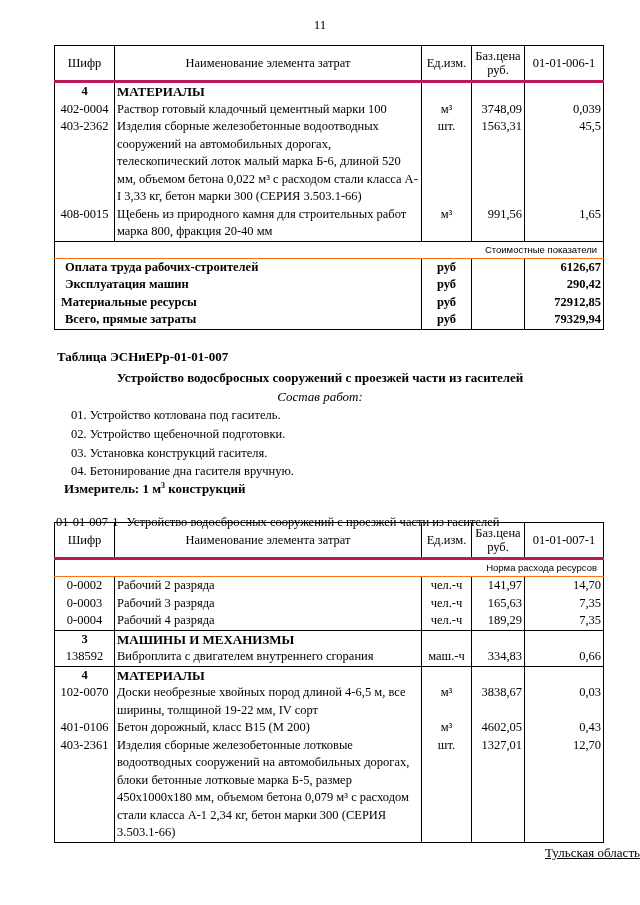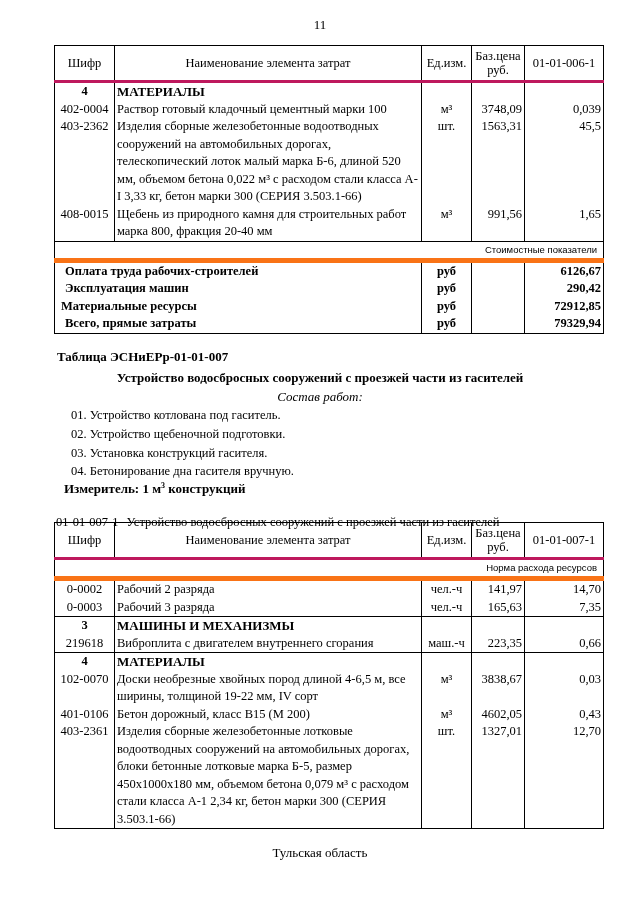--- a/index.html
+++ b/index.html
@@ -24,35 +24,35 @@
   }
   .c-code { width: 55px; text-align: center; }
   .c-name { width: 302px; text-align: left; }
   .c-unit { width: 45px; text-align: center; }
   .c-price { width: 48px; text-align: right; }
   .c-norm { text-align: right; }
   tr.group td { border-top: 1px solid #000; }
   tr.group td.c-code, tr.group td.c-name { font-weight: bold; }
   tr.group td.c-name { font-size: 13px; }
   tr.subhdr td {
-    border-top: 1px solid #000; border-bottom: 5px solid #f97316;
+    border-top: 1px solid #000; border-bottom: 1px solid #f97316;
     font-family: "Liberation Sans", "DejaVu Sans", sans-serif;
     font-size: 9.5px; text-align: right; line-height: 16px; padding-right: 6px;
   }
   tr.sum td { font-weight: bold; }
   tr.sum td.s-label { padding-left: 10px; border-right: 1px solid #000; }
   sup { font-size: 8px; vertical-align: super; line-height: 0; }
   .tbl-title { position: absolute; left: 57px; top: 349px; font-weight: bold; font-size: 13px; }
   .center-b { position: absolute; left: 0; width: 640px; text-align: center; font-weight: bold; font-size: 13px; }
   .center-i { position: absolute; left: 0; width: 640px; text-align: center; font-style: italic; font-size: 13px; }
   .work-item { position: absolute; left: 71px; font-size: 12.5px; }
   .measure { position: absolute; left: 64px; top: 481px; font-weight: bold; font-size: 13px; }
   .norm-line { position: absolute; left: 56px; top: 515px; font-size: 12.5px; }
   .norm-line .code { margin-right: 8px; }
-  .footer { position: absolute; left: 0; top: 845px; width: 640px; text-align: center; font-size: 13px; }
+  .footer { position: absolute; left: 0; top: 845px; width: 640px; text-align: right; font-size: 13px; text-decoration: underline; }
 </style>
 </head>
 <body>
 
 <div class="page-num">11</div>
 
 <table class="est" style="top:45px;">
   <tbody>
       <tr>
     <th class="c-code">Шифр</th>
@@ -148,32 +148,39 @@
     <td class="c-price">141,97</td>
     <td class="c-norm">14,70</td>
   </tr>
   <tr>
     <td class="c-code">0-0003</td>
     <td class="c-name">Рабочий 3 разряда</td>
     <td class="c-unit">чел.-ч</td>
     <td class="c-price">165,63</td>
     <td class="c-norm">7,35</td>
   </tr>
+  <tr>
+    <td class="c-code">0-0004</td>
+    <td class="c-name">Рабочий 4 разряда</td>
+    <td class="c-unit">чел.-ч</td>
+    <td class="c-price">189,29</td>
+    <td class="c-norm">7,35</td>
+  </tr>
   <tr class="group">
     <td class="c-code">3</td>
     <td class="c-name">МАШИНЫ И МЕХАНИЗМЫ</td>
     <td></td>
         <td></td>
         <td></td>
   </tr>
   <tr>
-    <td class="c-code">219618</td>
+    <td class="c-code">138592</td>
     <td class="c-name">Виброплита с двигателем внутреннего сгорания</td>
     <td class="c-unit">маш.-ч</td>
-    <td class="c-price">223,35</td>
+    <td class="c-price">334,83</td>
     <td class="c-norm">0,66</td>
   </tr>
   <tr class="group">
     <td class="c-code">4</td>
     <td class="c-name">МАТЕРИАЛЫ</td>
     <td></td>
         <td></td>
         <td></td>
   </tr>
   <tr>

